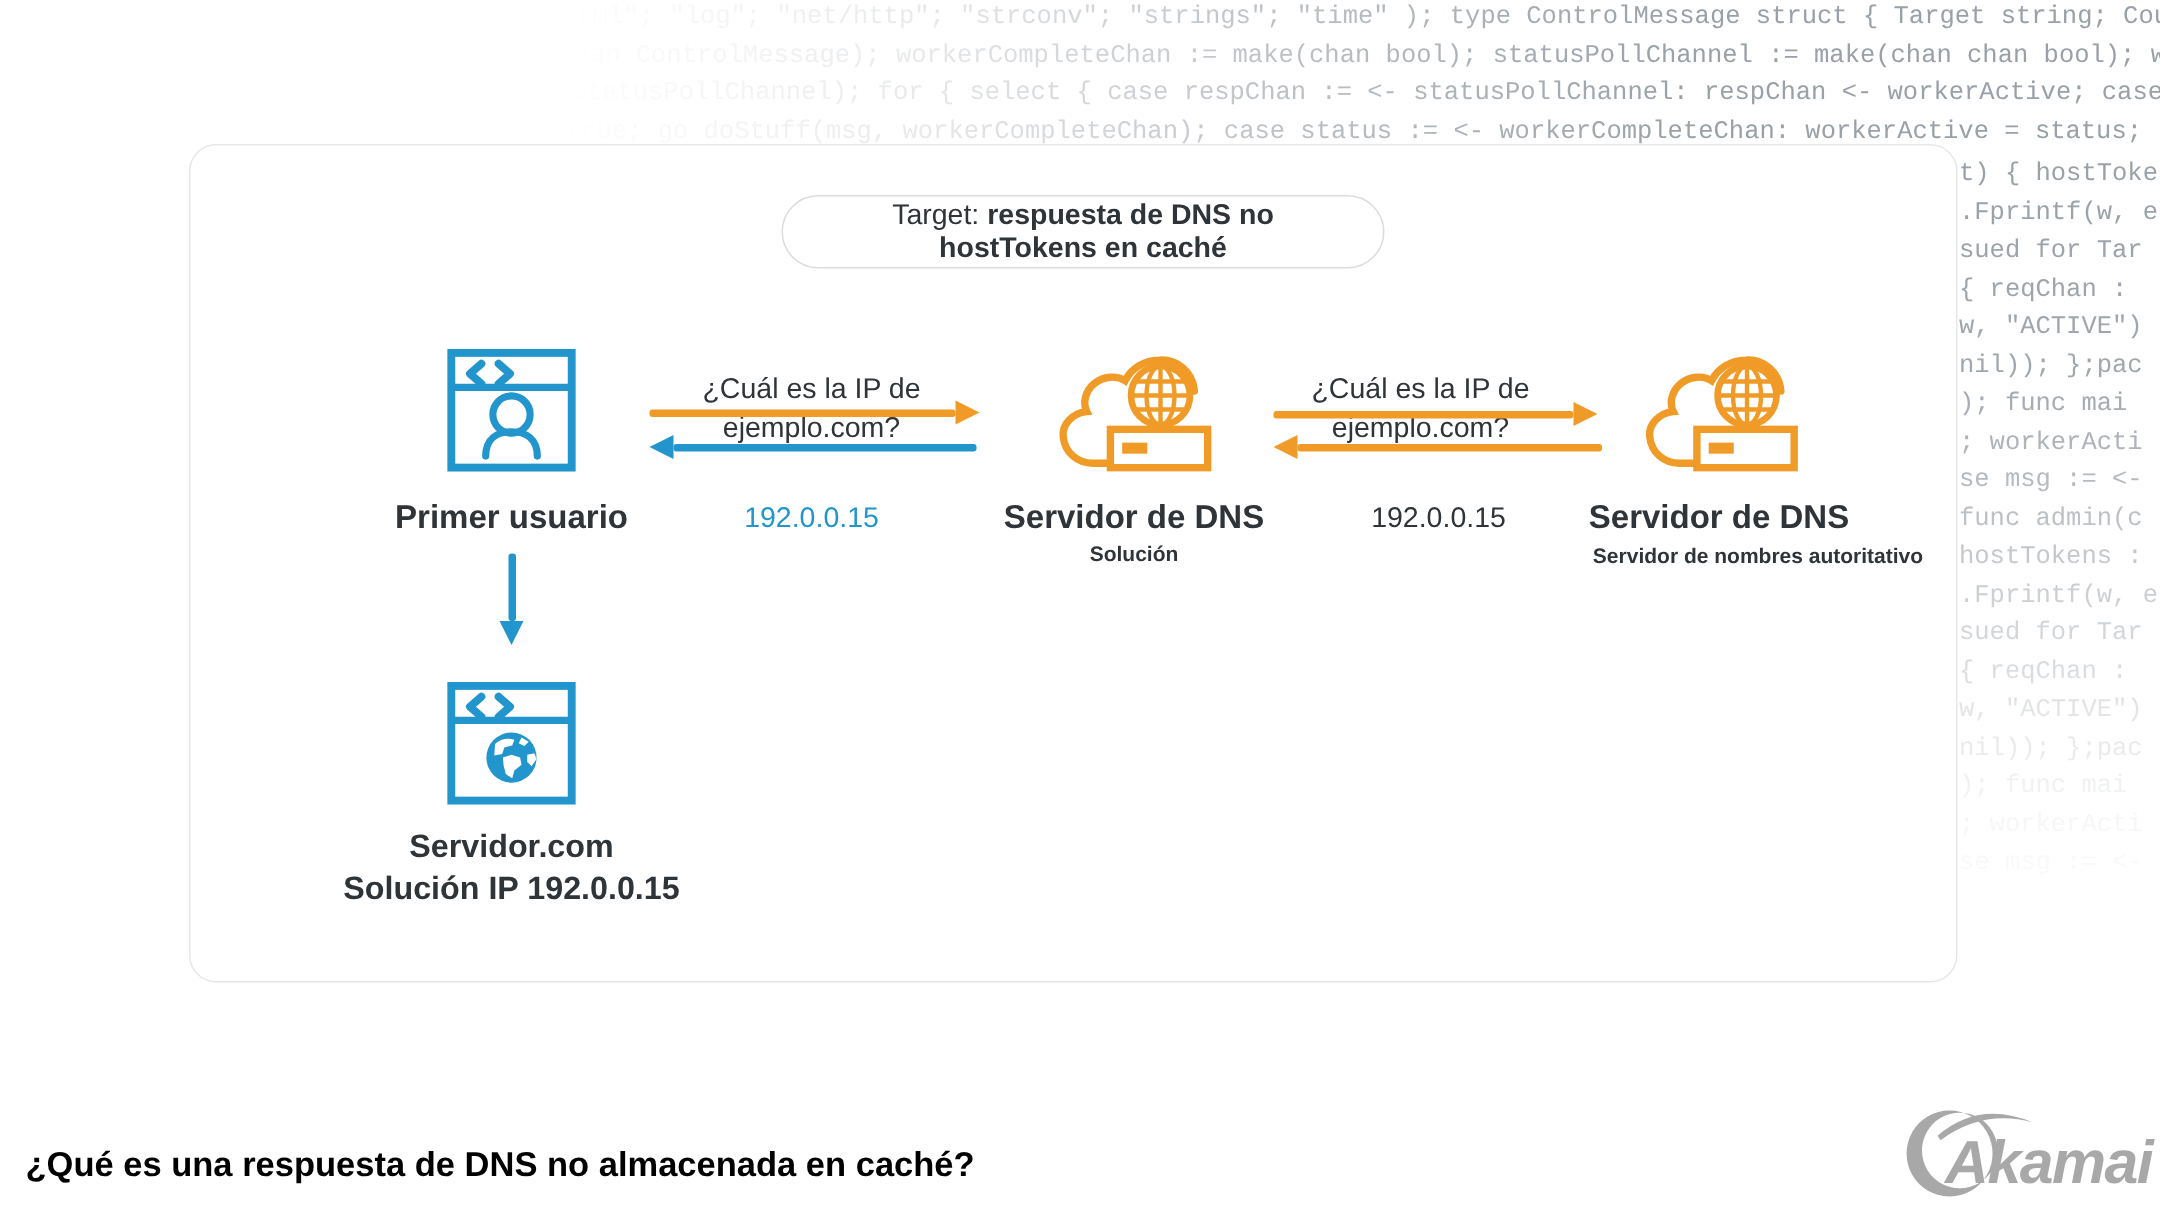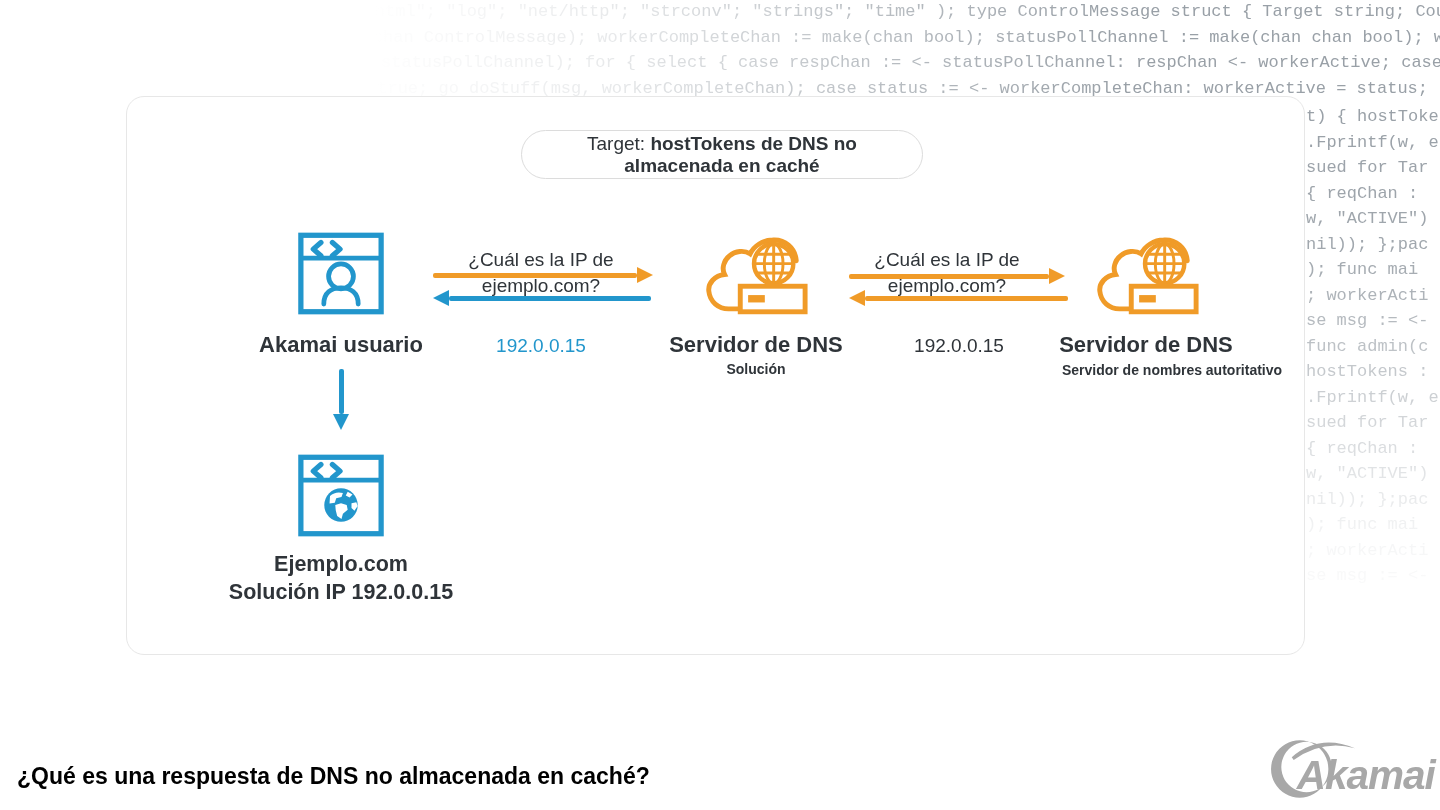--- a/index.html
+++ b/index.html
@@ -85,48 +85,48 @@
     <div>; workerActi</div>
     <div>se msg := &lt;-</div>
   </div>
 </div>
 <div class="code-top-fade"></div>
 <div class="code-right-fade"></div>
 
 <div class="card">
 
   <div class="pill">
-    <div class="pill-text"><span>Target: </span><b>hostTokens de DNS no almacenada en caché</b></div>
+    <div class="pill-text"><span>Target: </span><b>respuesta de DNS no hostTokens en caché</b></div>
   </div>
 
   <svg class="icon" style="left:171px;top:135px;" width="86" height="83" viewBox="0 0 90 86">
     <rect x="3" y="3" width="84" height="80" fill="#fff" stroke="#2296cc" stroke-width="5.5"></rect>
     <line x1="3" y1="27" x2="87" y2="27" stroke="#2296cc" stroke-width="5"></line>
     <polyline points="24,10.5 16,17.5 24,24.5" fill="none" stroke="#2296cc" stroke-width="5.5" stroke-linecap="round" stroke-linejoin="round"></polyline>
     <polyline points="36,10.5 44,17.5 36,24.5" fill="none" stroke="#2296cc" stroke-width="5.5" stroke-linecap="round" stroke-linejoin="round"></polyline>
     <circle cx="45" cy="46" r="13" fill="none" stroke="#2296cc" stroke-width="5"></circle>
     <path d="M 27 75 C 27 63 35 58 45 58 C 55 58 63 63 63 75" fill="none" stroke="#2296cc" stroke-width="5" stroke-linecap="round"></path>
   </svg>
-  <div class="t node-title" style="left:114px;top:235px;width:200px;">Akamai usuario</div>
+  <div class="t node-title" style="left:114px;top:235px;width:200px;">Primer usuario</div>
 
   <div class="aline blue-bg" style="left:212px;top:272px;width:4.5px;height:45px;"></div>
   <div class="ahead head-down-blue" style="left:206px;top:317px;"></div>
 
   <svg class="icon" style="left:171px;top:357px;" width="86" height="83" viewBox="0 0 90 86">
     <rect x="3" y="3" width="84" height="80" fill="#fff" stroke="#2296cc" stroke-width="5.5"></rect>
     <line x1="3" y1="27" x2="87" y2="27" stroke="#2296cc" stroke-width="5"></line>
     <polyline points="24,10.5 16,17.5 24,24.5" fill="none" stroke="#2296cc" stroke-width="5.5" stroke-linecap="round" stroke-linejoin="round"></polyline>
     <polyline points="36,10.5 44,17.5 36,24.5" fill="none" stroke="#2296cc" stroke-width="5.5" stroke-linecap="round" stroke-linejoin="round"></polyline>
     <circle cx="45" cy="53" r="17.5" fill="#2296cc"></circle>
     <path fill="#fff" d="M33.5 43.5c3.5-3.5 9-4.5 13.5-3l-1.5 4-5.5 1.5-1.5 4.5-5.5 1z"></path>
     <path fill="#fff" d="M39 53l6-2 6 2 1 5-5 4-1.5 5.5-4.5-3-1.5-6z"></path>
     <path fill="#fff" d="M52 39l5 3-3 3-4-2z"></path>
     <path fill="#fff" d="M56 51l5-1 1.5 4-3.5 5-3-3z"></path>
   </svg>
-  <div class="t bold-sub" style="left:94px;top:455px;width:240px;">Ejemplo.com</div>
+  <div class="t bold-sub" style="left:94px;top:455px;width:240px;">Servidor.com</div>
   <div class="t bold-sub" style="left:74px;top:483px;width:280px;">Solución IP 192.0.0.15</div>
 
   <div class="t q-label" style="left:309px;top:114px;width:210px;">¿Cuál es la IP de ejemplo.com?</div>
   <div class="aline orange-bg" style="left:306px;top:176px;width:204px;"></div>
   <div class="ahead head-right-orange" style="left:510px;top:170px;"></div>
   <div class="aline blue-bg" style="left:322px;top:199px;width:202px;"></div>
   <div class="ahead head-left-blue" style="left:306px;top:193px;"></div>
   <div class="t ip-label blue-text" style="left:334px;top:238px;width:160px;">192.0.0.15</div>
 
   <svg class="icon" style="left:572px;top:129px;" width="112" height="91" viewBox="0 0 114 92">

